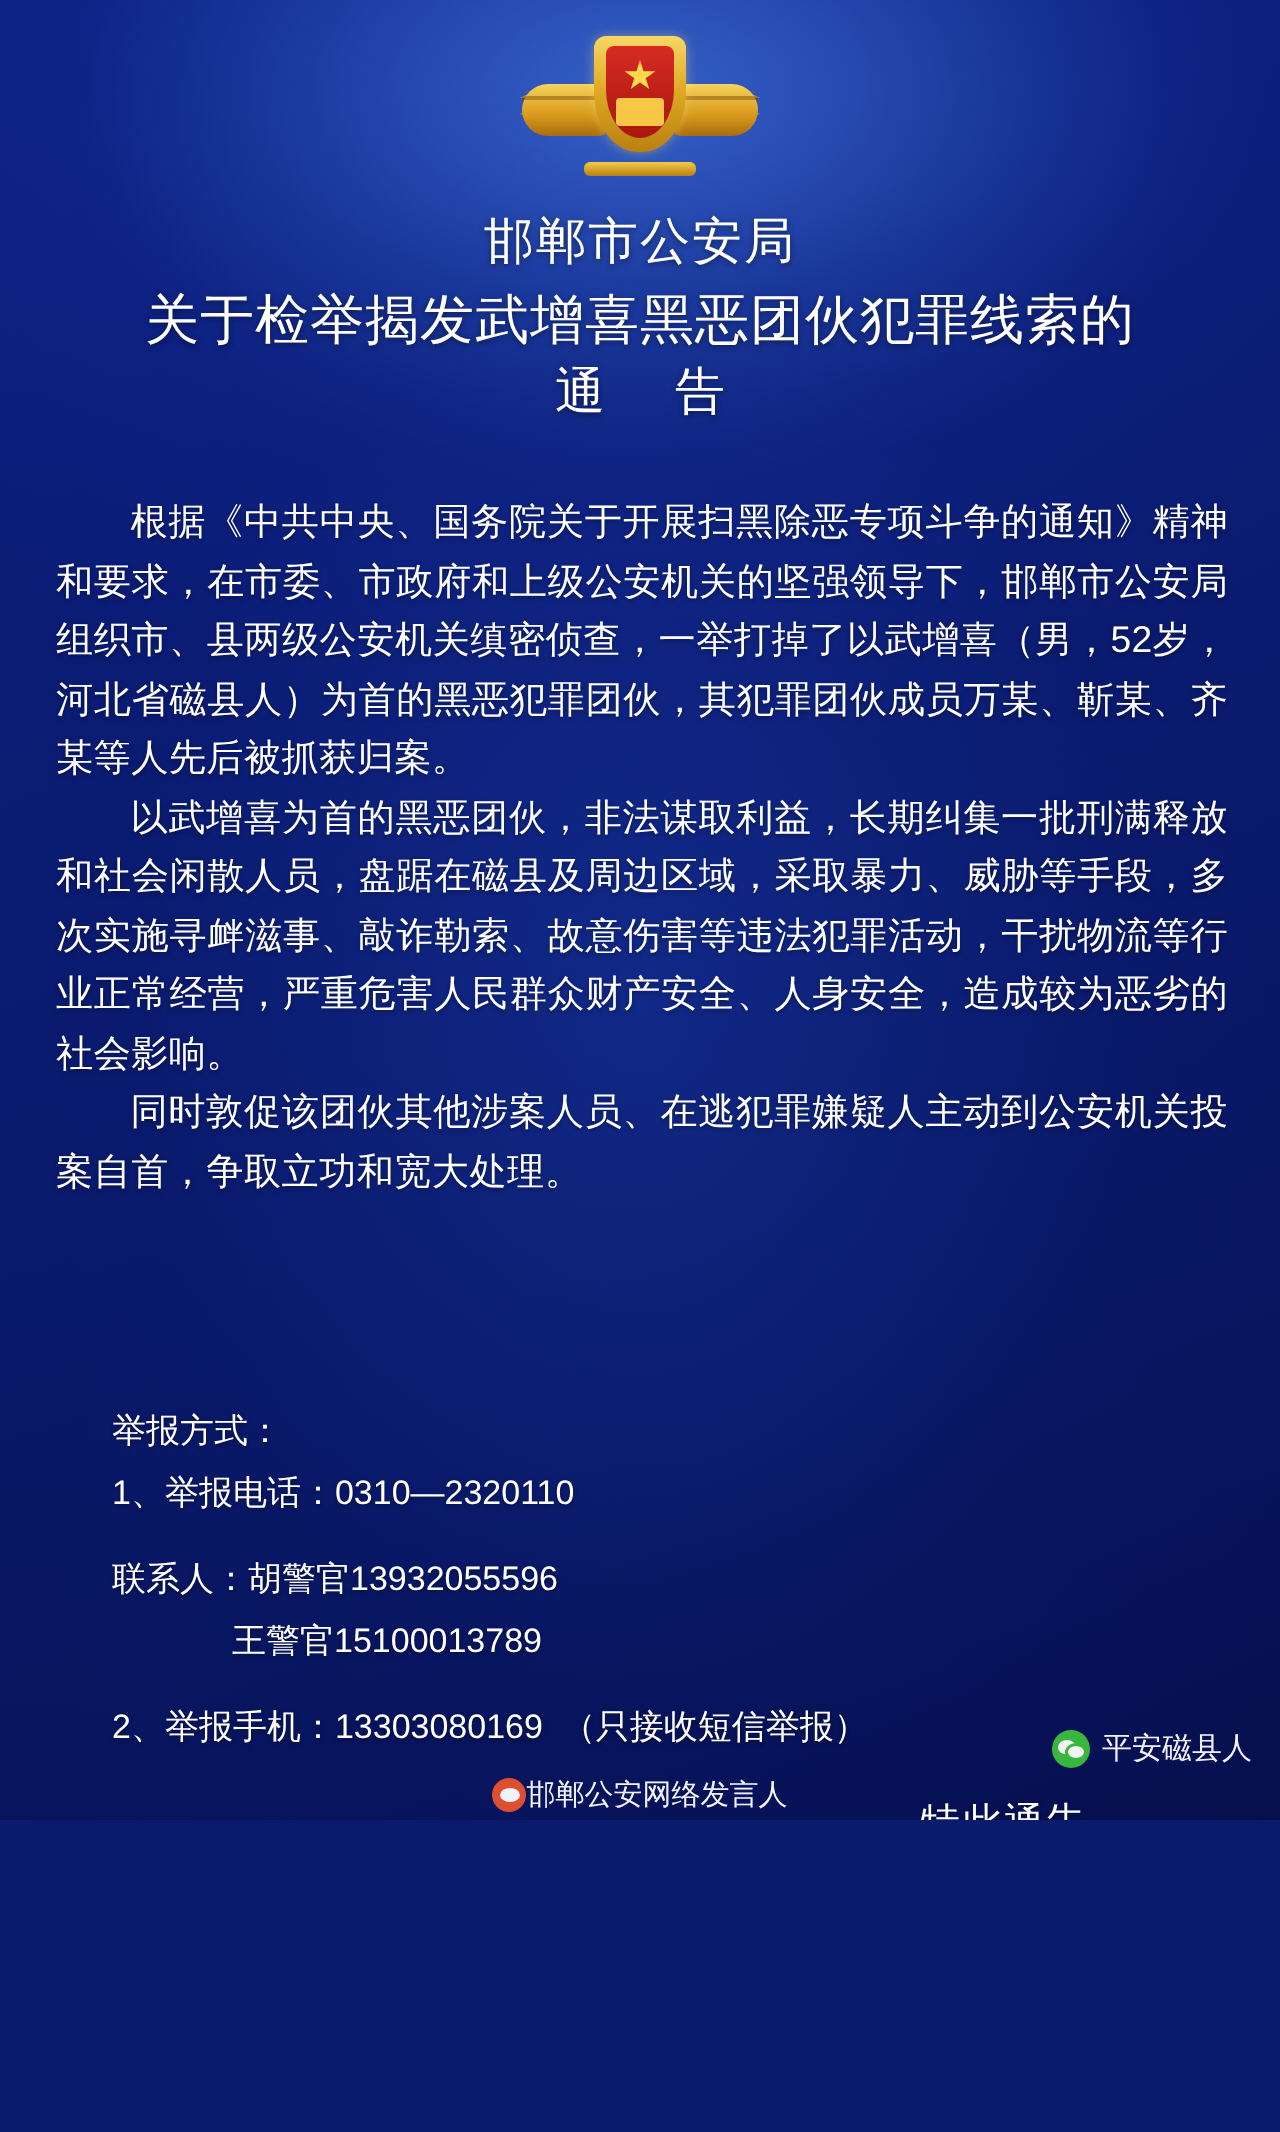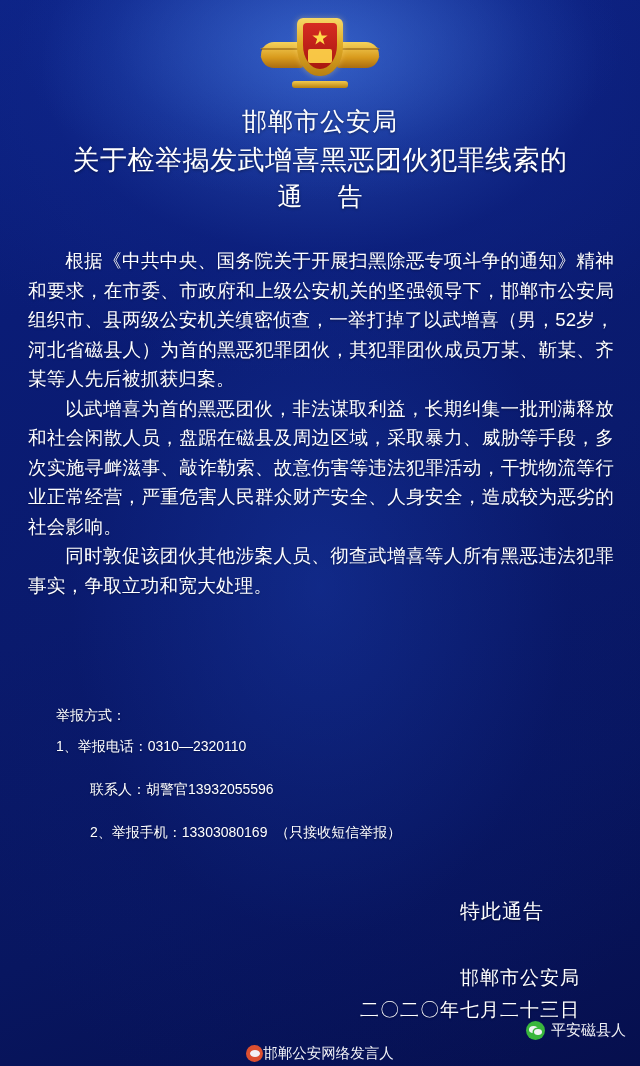--- a/index.html
+++ b/index.html
@@ -9,21 +9,21 @@
   body {
     width: 640px;
     height: 1066px;
     background: #0a1b6e;
     font-family: "Liberation Sans", "DejaVu Sans", sans-serif;
     overflow: hidden;
   }
   .poster {
     position: relative;
     width: 640px;
-    height: 1066px;
+    height: 910px;
     background:
       radial-gradient(ellipse 620px 420px at 50% 6%, rgba(60,110,220,0.55) 0%, rgba(20,45,150,0.25) 45%, rgba(8,22,100,0.0) 75%),
       radial-gradient(ellipse 500px 700px at 50% 55%, rgba(30,70,190,0.35) 0%, rgba(10,28,120,0.15) 50%, rgba(8,20,95,0) 80%),
       linear-gradient(160deg, #0c2284 0%, #0a1c76 25%, #0a1a6c 50%, #081660 75%, #060f4e 100%);
     box-sizing: border-box;
     overflow: hidden;
   }
   .poster:before {
     content: "";
     position: absolute;
@@ -162,26 +162,26 @@
     text-indent: 2em;
   }
 
   
   .contact {
     position: absolute;
     top: 700px;
     left: 56px;
     right: 36px;
     color: #ffffff;
-    font-size: 14px;
+    font-size: 17px;
     line-height: 31px;
     text-shadow: 0 1px 2px rgba(0,0,0,0.35);
   }
   .contact .ln { white-space: pre; }
-  .contact .gap-top { margin-top: 12px; margin-left: 34px; }
+  .contact .gap-top { margin-top: 12px; }
   .contact .indent { padding-left: 60px; }
 
   
   .closing {
     position: absolute;
     top: 898px;
     left: 0; right: 96px;
     text-align: right;
     color: #ffffff;
     font-size: 20px;
@@ -288,27 +288,28 @@
 
   <div class="title-block">
     <div class="title-org">邯郸市公安局</div>
     <div class="title-main">关于检举揭发武增喜黑恶团伙犯罪线索的</div>
     <div class="title-main2">通 告</div>
   </div>
 
   <div class="body-text">
     <p>根据《中共中央、国务院关于开展扫黑除恶专项斗争的通知》精神和要求，在市委、市政府和上级公安机关的坚强领导下，邯郸市公安局组织市、县两级公安机关缜密侦查，一举打掉了以武增喜（男，52岁，河北省磁县人）为首的黑恶犯罪团伙，其犯罪团伙成员万某、靳某、齐某等人先后被抓获归案。</p>
     <p>以武增喜为首的黑恶团伙，非法谋取利益，长期纠集一批刑满释放和社会闲散人员，盘踞在磁县及周边区域，采取暴力、威胁等手段，多次实施寻衅滋事、敲诈勒索、故意伤害等违法犯罪活动，干扰物流等行业正常经营，严重危害人民群众财产安全、人身安全，造成较为恶劣的社会影响。</p>
-    <p>同时敦促该团伙其他涉案人员、彻查武增喜等人所有黑恶违法犯罪事实，争取立功和宽大处理。</p>
+    <p>同时敦促该团伙其他涉案人员、在逃犯罪嫌疑人主动到公安机关投案自首，争取立功和宽大处理。</p>
   </div>
 
   <div class="contact">
     <div class="ln">举报方式：</div>
     <div class="ln">1、举报电话：0310—2320110</div>
     <div class="ln gap-top">联系人：胡警官13932055596</div>
+    <div class="ln indent">王警官15100013789</div>
     <div class="ln gap-top">2、举报手机：13303080169  （只接收短信举报）</div>
   </div>
 
   <div class="closing">特此通告</div>
 
   <div class="signature">
     <div>邯郸市公安局</div>
     <div>二〇二〇年七月二十三日</div>
   </div>
 

